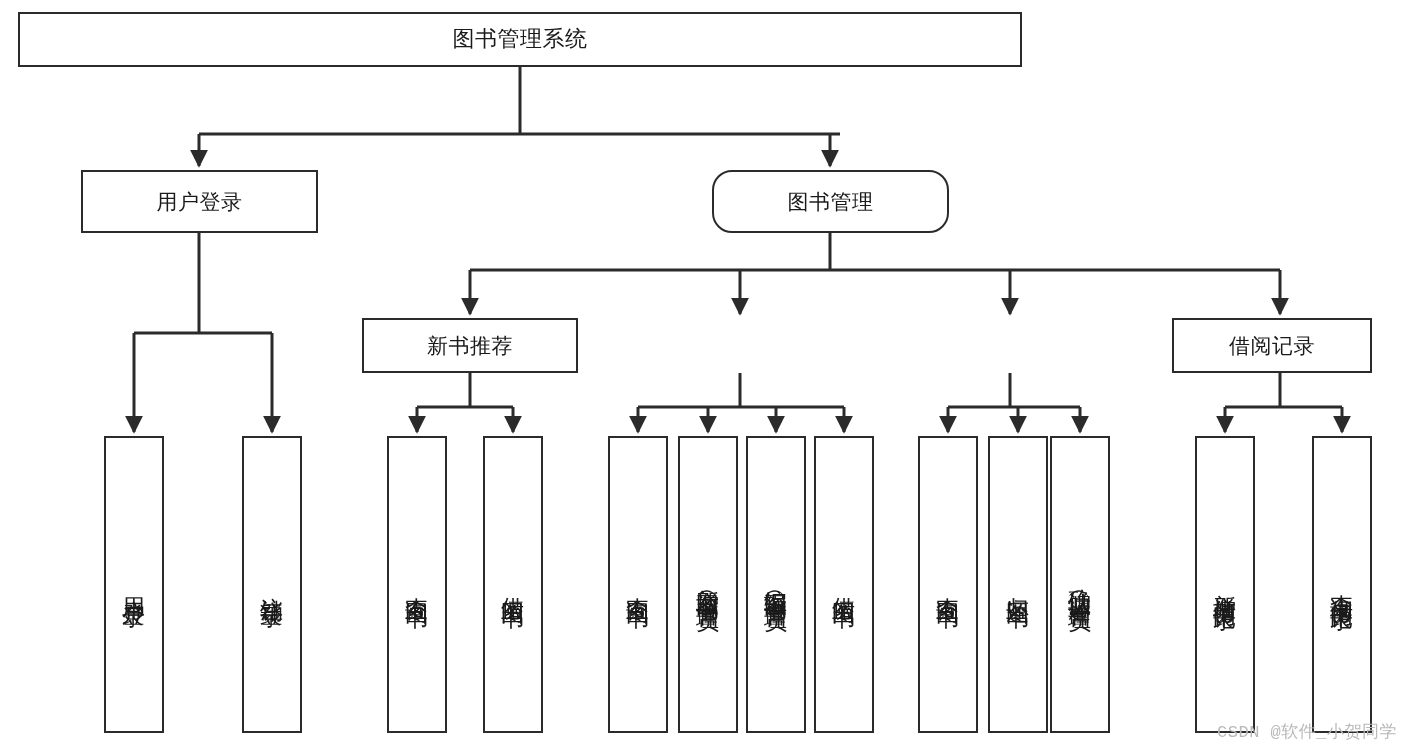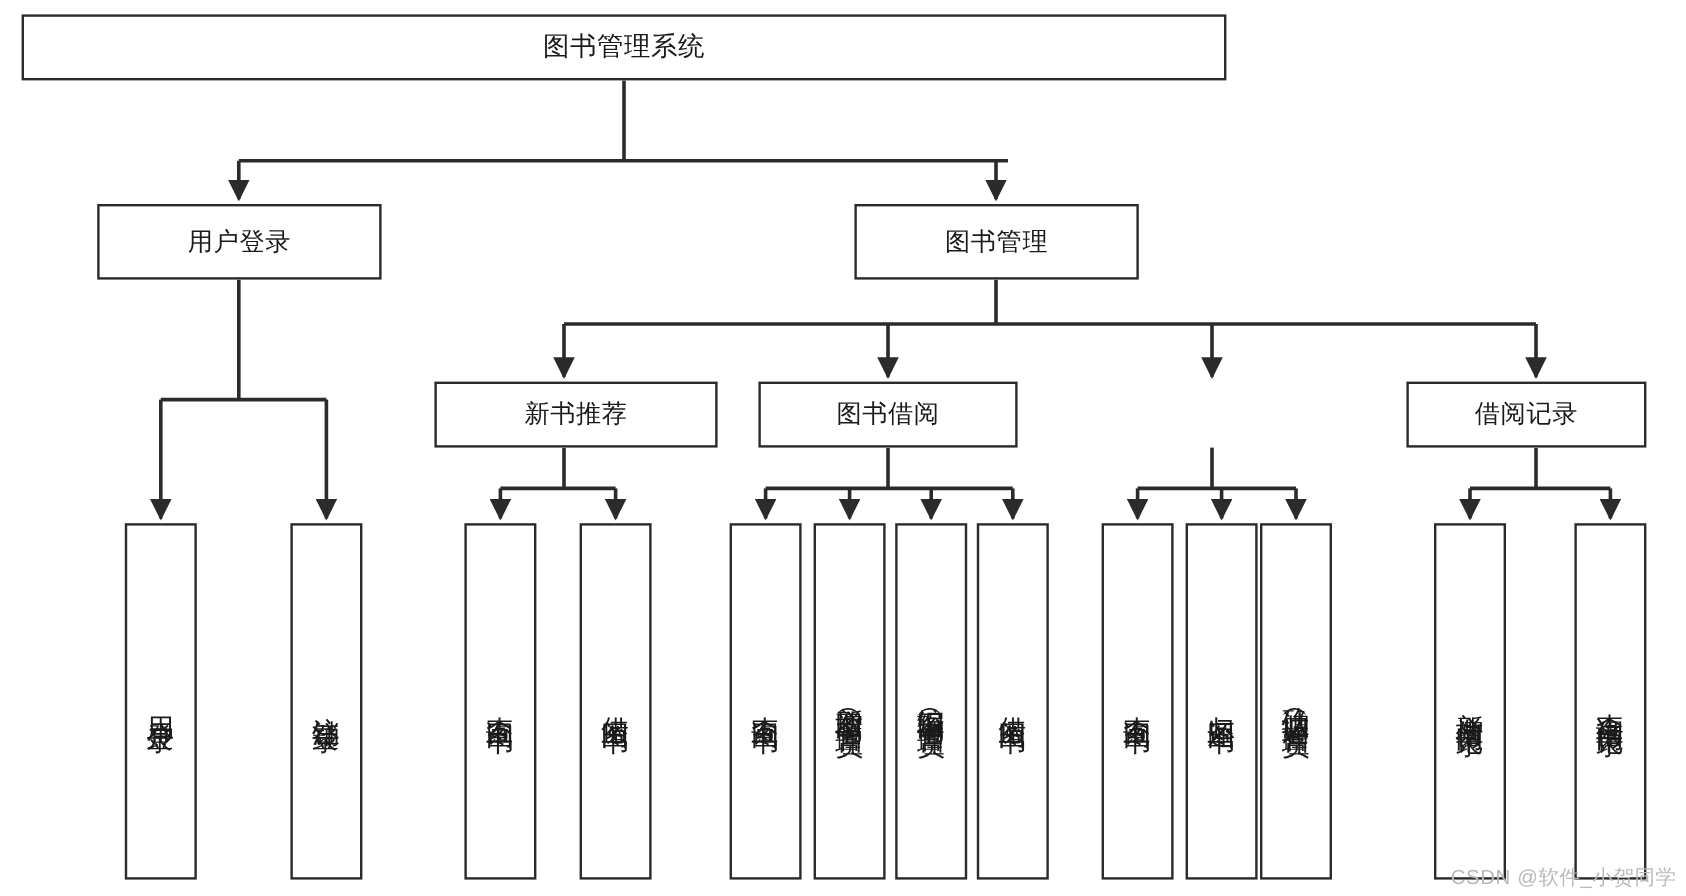--- a/index.html
+++ b/index.html
@@ -66,20 +66,21 @@
   }
   #watermark {
     position: absolute;
     right: 8px;
     bottom: 4px;
     font-size: 17px;
     color: #b9b9b9;
     letter-spacing: 0.5px;
     white-space: nowrap;
     user-select: none;
+    font-family: Liberation Mono, monospace;
   }
 </style>
 </head>
 <body>
 
 <div id="diagram-canvas">
 
   <svg id="edge-layer" viewBox="0 0 1405 747" xmlns="http://www.w3.org/2000/svg">
     <defs>
       <marker id="arrow" viewBox="0 0 10 10" refX="9" refY="5" markerWidth="6" markerHeight="6" orient="auto-start-reverse">
@@ -131,31 +132,28 @@
   </svg>
 
   <div class="node horiz root" style="left:18px; top:12px; width:1004px; height:55px;">
     <span class="node-label">图书管理系统</span>
   </div>
 
   <div class="node horiz" style="left:81px; top:170px; width:237px; height:63px;">
     <span class="node-label">用户登录</span>
   </div>
 
-  <div class="node horiz" style="left:712px; top:170px; width:237px; height:63px;">
+  <div class="node horiz" style="left:712px; top:170px; width:237px; height:63px;border-radius:20px;">
     <span class="node-label">图书管理</span>
   </div>
 
-  <div class="node horiz" style="left:362px; top:318px; width:236px; height:55px;">
+  <div class="node horiz" style="left:362px; top:318px; width:216px; height:55px;">
     <span class="node-label">新书推荐</span>
   </div>
 
-  <div class="node horiz" style="left:632px; top:318px; width:216px; height:55px;">
-    <span class="node-label">图书借阅</span>
-  </div>
 
 
   <div class="node horiz" style="left:1172px; top:318px; width:200px; height:55px;">
     <span class="node-label">借阅记录</span>
   </div>
 
   <div class="node vert" style="left:104px; top:436px; width:60px; height:297px;">
     <span class="node-label">用户登录</span>
   </div>
 

